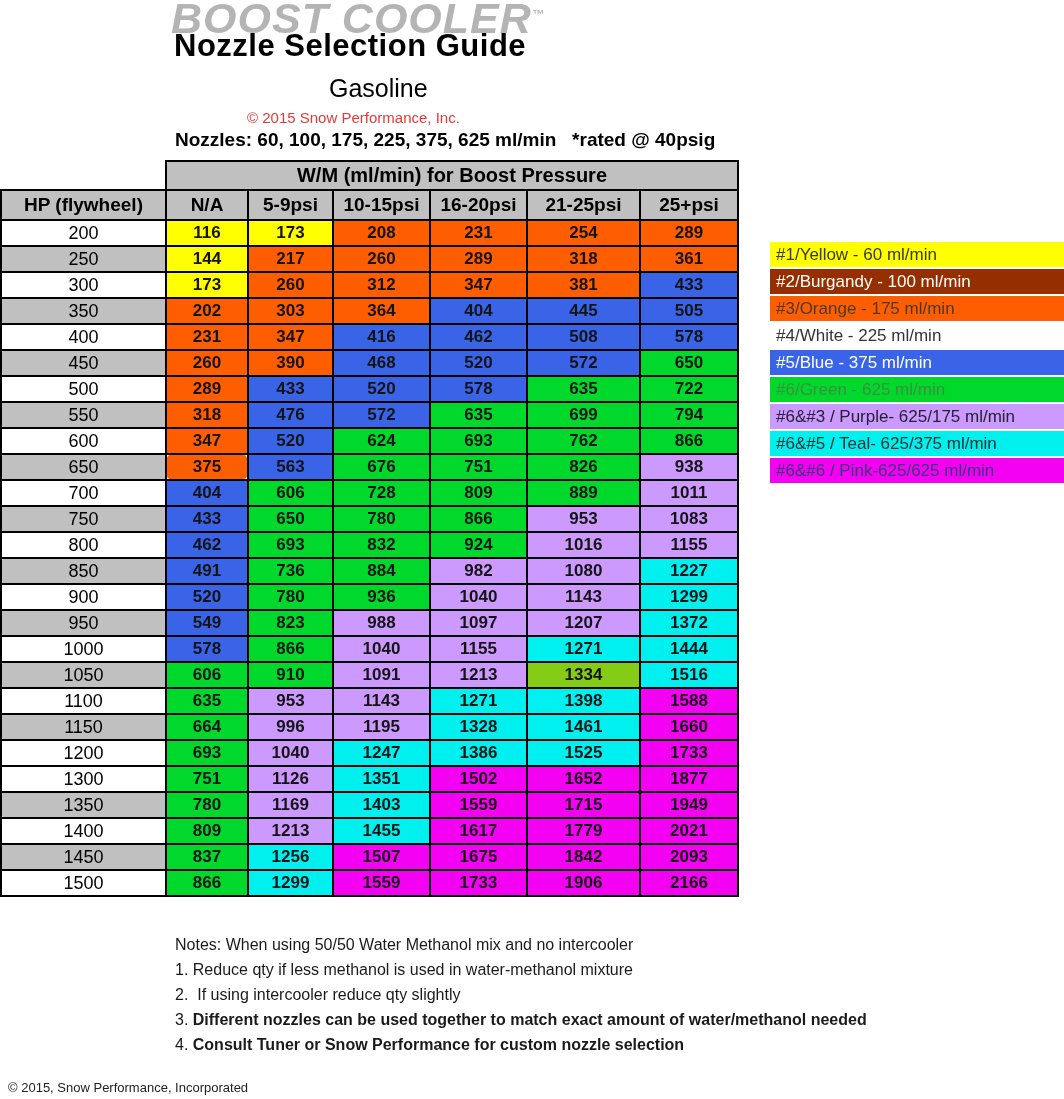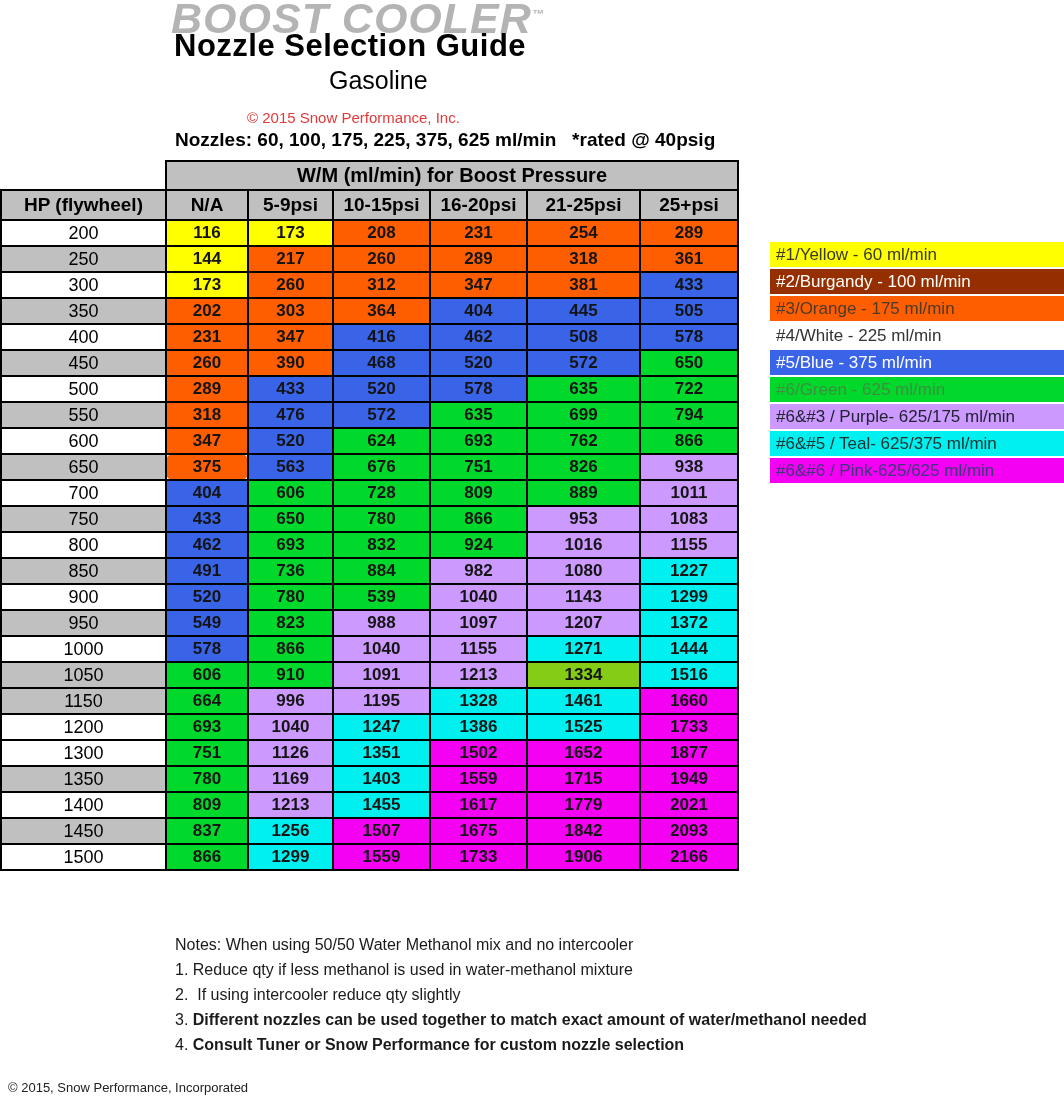--- a/index.html
+++ b/index.html
@@ -6,21 +6,21 @@
   body{
     width:1064px;height:1099px;position:relative;overflow:hidden;
     background:#ffffff;font-family:"Liberation Sans",sans-serif;color:#111;
   }
   .abs{position:absolute;}
   
   .logo{left:171px;top:-6px;font-size:43px;font-weight:800;font-style:italic;
         color:#b4b4b4;letter-spacing:1px;white-space:nowrap;}
   .logo sup{font-size:12px;font-style:italic;vertical-align:super;}
   .title{left:174px;top:28px;font-size:31px;font-weight:800;letter-spacing:.5px;color:#000;white-space:nowrap;}
-  .subtitle{left:329px;top:66px;font-size:25px;color:#000;white-space:nowrap;}
+  .subtitle{left:329px;top:74px;font-size:25px;color:#000;white-space:nowrap;}
   .copyright{left:247px;top:109px;font-size:15px;color:#e23a3a;white-space:nowrap;}
   .nozzles-line{left:175px;top:129px;font-size:19px;font-weight:bold;color:#000;white-space:pre;}
   
   .tbl-wrap{left:0px;top:160px;}
   table{border-collapse:collapse;table-layout:fixed;}
   td,th{border:2px solid #000;padding:0;text-align:center;overflow:hidden;white-space:nowrap;}
   .corner{border:none;background:#fff;}
   .span-header{background:#c0c0c0;font-size:20px;font-weight:bold;height:27px;color:#000;}
   .col-header{background:#c0c0c0;font-size:19px;font-weight:bold;height:28px;color:#000;}
   tbody td{height:24px;}
@@ -199,21 +199,21 @@
           <td class="val-cell" style="background: rgb(0, 217, 43);">736</td>
           <td class="val-cell" style="background: rgb(0, 217, 43);">884</td>
           <td class="val-cell" style="background: rgb(204, 153, 255);">982</td>
           <td class="val-cell" style="background: rgb(204, 153, 255);">1080</td>
           <td class="val-cell" style="background: rgb(0, 239, 239);">1227</td>
         </tr>
         <tr>
           <td class="hp-cell">900</td>
           <td class="val-cell" style="background: rgb(58, 100, 232);">520</td>
           <td class="val-cell" style="background: rgb(0, 217, 43);">780</td>
-          <td class="val-cell" style="background: rgb(0, 217, 43);">539</td>
+          <td class="val-cell" style="background: rgb(0, 217, 43);">936</td>
           <td class="val-cell" style="background: rgb(204, 153, 255);">1040</td>
           <td class="val-cell" style="background: rgb(204, 153, 255);">1143</td>
           <td class="val-cell" style="background: rgb(0, 239, 239);">1299</td>
         </tr>
         <tr>
           <td class="hp-cell alt">950</td>
           <td class="val-cell" style="background: rgb(58, 100, 232);">549</td>
           <td class="val-cell" style="background: rgb(0, 217, 43);">823</td>
           <td class="val-cell" style="background: rgb(204, 153, 255);">988</td>
           <td class="val-cell" style="background: rgb(204, 153, 255);">1097</td>
@@ -230,20 +230,29 @@
           <td class="val-cell" style="background: rgb(0, 239, 239);">1444</td>
         </tr>
         <tr>
           <td class="hp-cell alt">1050</td>
           <td class="val-cell" style="background: rgb(0, 217, 43);">606</td>
           <td class="val-cell" style="background: rgb(0, 217, 43);">910</td>
           <td class="val-cell" style="background: rgb(204, 153, 255);">1091</td>
           <td class="val-cell" style="background: rgb(204, 153, 255);">1213</td>
           <td class="val-cell" style="background: #84cc16;">1334</td>
           <td class="val-cell" style="background: rgb(0, 239, 239);">1516</td>
+        </tr>
+        <tr>
+          <td class="hp-cell">1100</td>
+          <td class="val-cell" style="background: rgb(0, 217, 43);">635</td>
+          <td class="val-cell" style="background: rgb(204, 153, 255);">953</td>
+          <td class="val-cell" style="background: rgb(204, 153, 255);">1143</td>
+          <td class="val-cell" style="background: rgb(0, 239, 239);">1271</td>
+          <td class="val-cell" style="background: rgb(0, 239, 239);">1398</td>
+          <td class="val-cell" style="background: rgb(244, 1, 244);">1588</td>
         </tr>
         <tr>
           <td class="hp-cell alt">1150</td>
           <td class="val-cell" style="background: rgb(0, 217, 43);">664</td>
           <td class="val-cell" style="background: rgb(204, 153, 255);">996</td>
           <td class="val-cell" style="background: rgb(204, 153, 255);">1195</td>
           <td class="val-cell" style="background: rgb(0, 239, 239);">1328</td>
           <td class="val-cell" style="background: rgb(0, 239, 239);">1461</td>
           <td class="val-cell" style="background: rgb(244, 1, 244);">1660</td>
         </tr>

